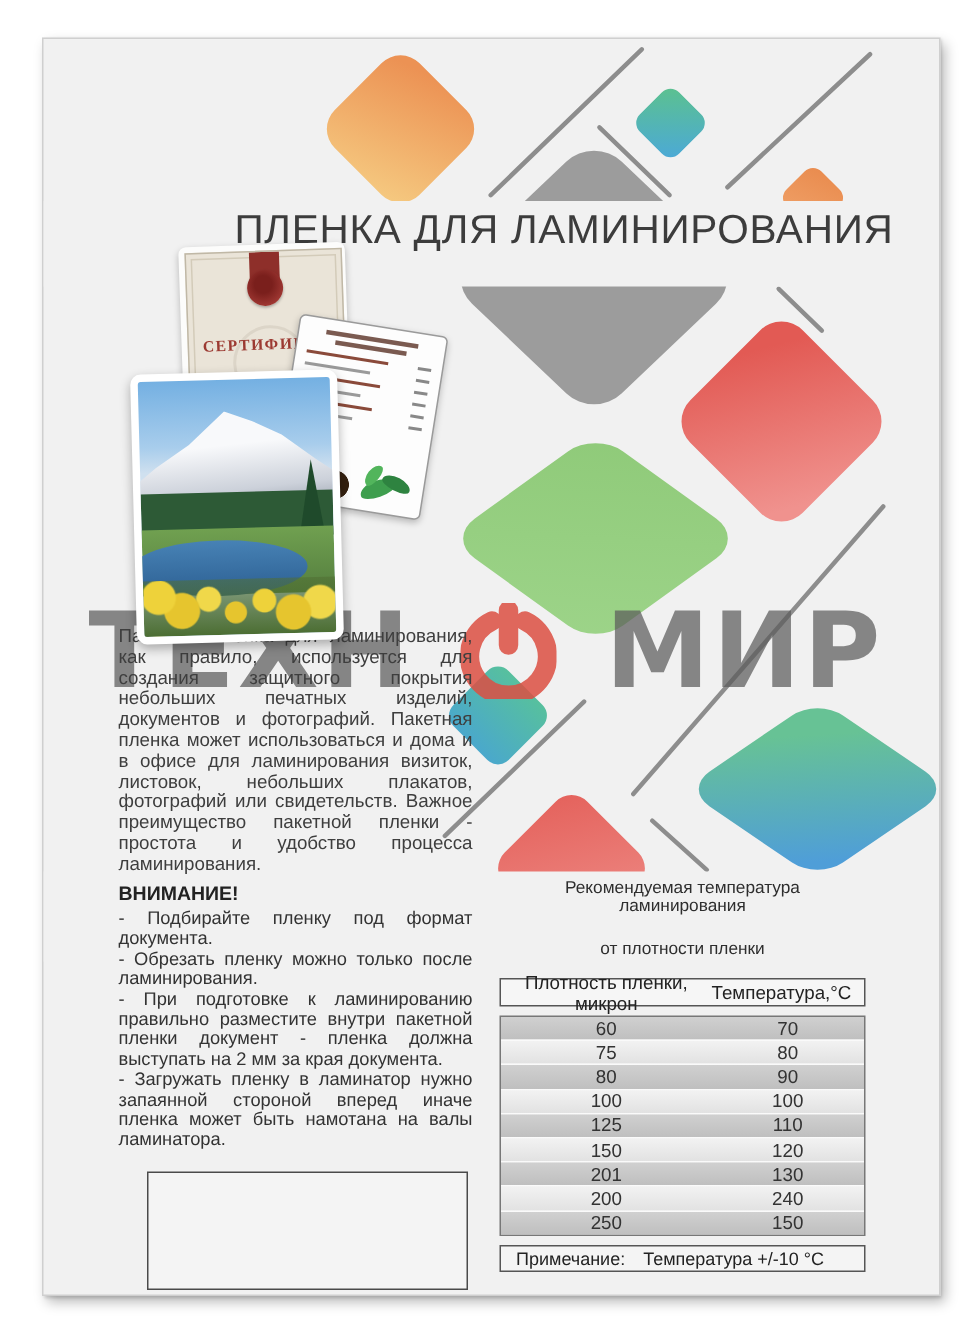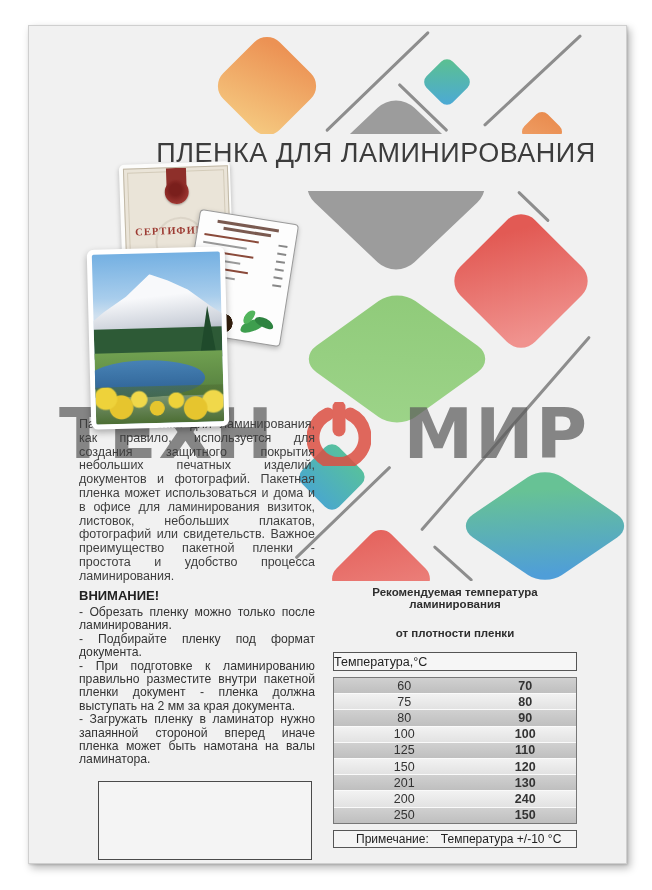--- a/index.html
+++ b/index.html
@@ -132,36 +132,36 @@
   .intro{position:absolute;left:50px;top:392px;width:236px;z-index:5;text-align:justify;
       font-size:12.5px;line-height:13.8px;color:#3e3e3e;}
   .attention{position:absolute;left:50px;top:562px;width:236px;z-index:5;color:#333;}
   .attention h4{margin:0 0 3px 0;font-size:13px;color:#222;}
   .attention p{margin:0;font-size:12.2px;line-height:13.4px;text-align:justify;}
   .empty-box{position:absolute;left:69px;top:755px;width:212px;height:77px;z-index:5;
       border:1px solid #4a4a4a;background:#f4f4f4;}
 
   
   .tablecol{position:absolute;left:304px;top:560px;width:244px;z-index:5;}
-  .tbl-title{font-weight:bold;font-size:11.5px;text-align:center;color:#2e2e2e;}
+  .tbl-title{font-weight:normal;font-size:11.5px;text-align:center;color:#2e2e2e;}
   .tbl-title.l2{margin-top:17px;}
   .tbl-head{margin-top:13px;height:17px;border:1px solid #555;background:#f6f6f6;
       display:flex;align-items:center;font-size:12.5px;color:#222;}
   .tbl-head .c1{width:58%;text-align:center;}
   .tbl-head .c2{width:42%;text-align:left;}
   .tbl-body{margin-top:6px;border:1px solid #777;}
   .trow{display:flex;height:15.2px;align-items:center;font-size:12.5px;color:#333;
       border-bottom:1px solid #fafafa;}
   .trow:last-child{border-bottom:none;}
   .trow .c1{width:58%;text-align:center;}
-  .trow .c2{width:42%;text-align:center;font-weight:bold;}
+  .trow .c2{width:42%;text-align:center;}
   .trow.odd{background:linear-gradient(#d0d0d0,#bfbfbf);}
   .trow.even{background:linear-gradient(#f2f2f2,#e2e2e2);}
   .tbl-note{margin-top:6px;height:16px;border:1px solid #555;background:#f4f4f4;
-      display:flex;align-items:center;font-size:12px;color:#222;padding-left:22px;}
+      display:flex;align-items:center;font-size:12px;color:#222;padding-left:10px;}
   .tbl-note .val{margin-left:12px;}
 </style>
 </head>
 <body>
 
 <div class="sheet">
 
   <div class="dm dm-orange1"></div>
   <div class="dm dm-tealtop"></div>
   <div class="dm dm-gray"></div>
@@ -246,33 +246,34 @@
       <path d="M21 12 A 26 26 0 1 0 43 12" fill="none" stroke="#dd4f43" stroke-width="13" stroke-linecap="round"></path>
       <line x1="32" y1="5" x2="32" y2="28" stroke="#dd4f43" stroke-width="13" stroke-linecap="round"></line>
     </svg>
     <span class="wm-txt">МИР</span>
   </div>
 
   <div class="intro">Пакетная пленка для ламинирования, как правило, используется для создания защитного покрытия небольших печатных изделий, документов и фотографий. Пакетная пленка может использоваться и дома и в офисе для ламинирования визиток, листовок, небольших плакатов, фотографий или свидетельств. Важное преимущество пакетной пленки - простота и удобство процесса ламинирования.</div>
 
   <div class="attention">
     <h4>ВНИМАНИЕ!</h4>
+    <p>- Подбирайте пленку под формат документа.</p>
     <p>- Обрезать пленку можно только после ламинирования.</p>
-    <p>- Подбирайте пленку под формат документа.</p>
     <p>- При подготовке к ламинированию правильно разместите внутри пакетной пленки документ - пленка должна выступать на 2 мм за края документа.</p>
     <p>- Загружать пленку в ламинатор нужно запаянной стороной вперед иначе пленка может быть намотана на валы ламинатора.</p>
   </div>
 
   <div class="empty-box"></div>
 
   <div class="tablecol">
     <div class="tbl-title">Рекомендуемая температура ламинирования</div>
     <div class="tbl-title l2">от плотности пленки</div>
 
     <div class="tbl-head">
+      <div class="c1">Плотность пленки, микрон</div>
       <div class="c2">Температура,°С</div>
     </div>
 
     <div class="tbl-body">
       <div class="trow odd">
         <div class="c1">60</div>
         <div class="c2">70</div>
         </div>
       <div class="trow even">
         <div class="c1">75</div>

